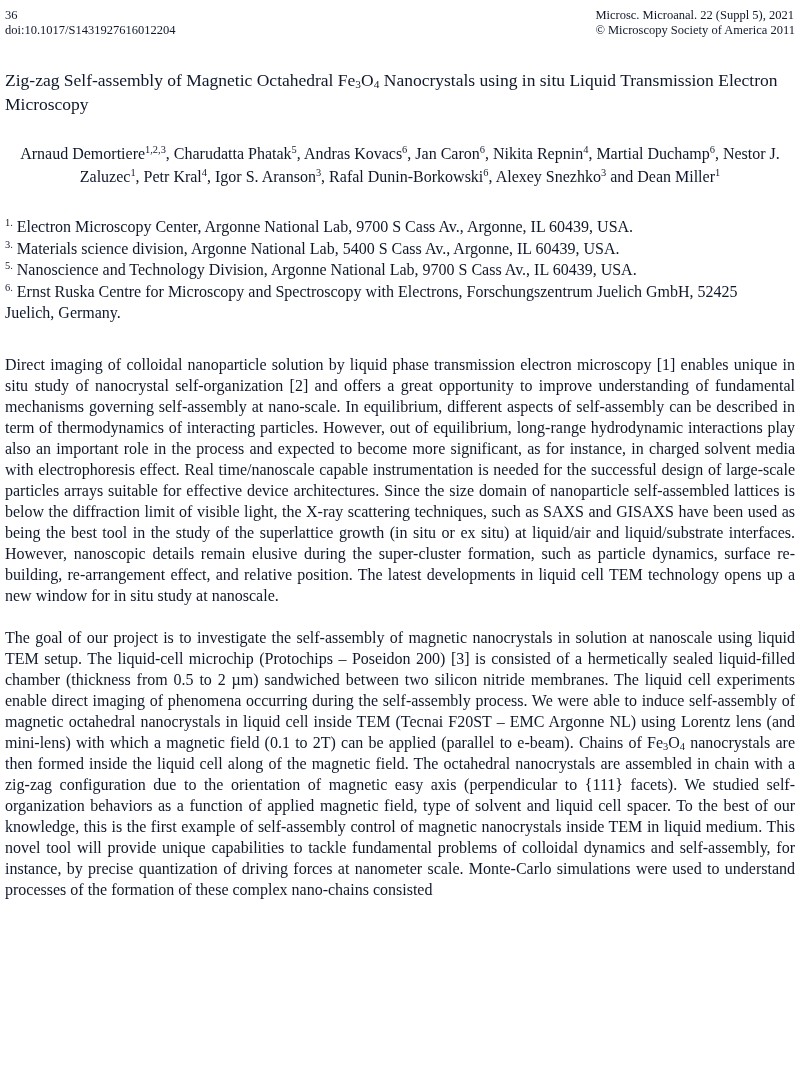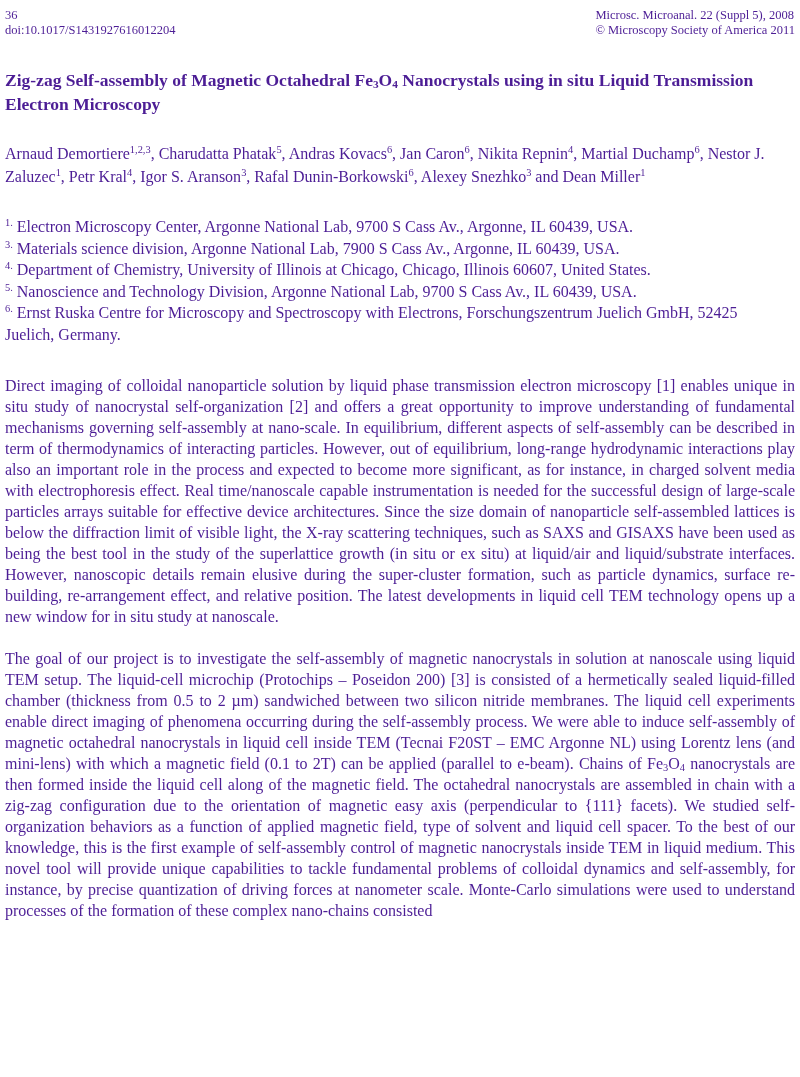--- a/index.html
+++ b/index.html
@@ -3,47 +3,47 @@
 <meta charset="utf-8">
 <style>
   html, body { margin: 0; padding: 0; background: #ffffff; }
   .page {
     position: relative;
     width: 800px;
     height: 1077px;
     box-sizing: border-box;
     padding: 8px 5px 0 5px;
     background: #ffffff;
-    color: #4c1d95;
+    color: #0f172a;
     font-family: "Liberation Serif", serif;
     font-size: 16px;
     line-height: 21px;
     overflow: hidden;
   }
   .page-header {
     display: flex;
     justify-content: space-between;
     align-items: flex-start;
     font-size: 12.5px;
     line-height: 14px;
     margin-bottom: 30px;
   }
   .page-header .hdr-left, .page-header .hdr-right { text-align: left; }
   .page-header div div { margin-bottom: 1px; }
   .paper-title {
     font-size: 17.5px;
-    font-weight: bold;
+    font-weight: normal;
     line-height: 24px;
     margin: 0 0 26px 0;
     text-align: left;
   }
   .authors {
     margin: 0 0 28px 0;
     line-height: 23px;
-    text-align: left;
+    text-align: center;
   }
   .affiliations {
     margin: 0 12px 30px 0;
   }
   .affiliation-line {
     line-height: 21.5px;
     text-align: left;
   }
   .body-paragraph {
     text-align: justify;
@@ -68,33 +68,32 @@
 <body>
 
 <div class="page">
 
   <header class="page-header">
     <div class="hdr-left">
       <div>36</div>
       <div>doi:10.1017/S1431927616012204</div>
     </div>
     <div class="hdr-right">
-      <div>Microsc. Microanal. 22 (Suppl 5), 2008</div>
+      <div>Microsc. Microanal. 22 (Suppl 5), 2021</div>
       <div>© Microscopy Society of America 2011</div>
     </div>
   </header>
 
   <h1 class="paper-title"><span>Zig-zag Self-assembly of Magnetic Octahedral Fe</span><sub>3</sub><span>O</span><sub>4</sub><span> Nanocrystals using in situ Liquid Transmission Electron Microscopy</span></h1>
 
   <p class="authors"><span>Arnaud Demortiere</span><sup>1,2,3</sup><span>, Charudatta Phatak</span><sup>5</sup><span>, Andras Kovacs</span><sup>6</sup><span>, Jan Caron</span><sup>6</sup><span>, Nikita Repnin</span><sup>4</sup><span>, Martial Duchamp</span><sup>6</sup><span>, Nestor J. Zaluzec</span><sup>1</sup><span>, Petr Kral</span><sup>4</sup><span>, Igor S. Aranson</span><sup>3</sup><span>, Rafal Dunin-Borkowski</span><sup>6</sup><span>, Alexey Snezhko</span><sup>3</sup><span> and Dean Miller</span><sup>1</sup></p>
 
   <div class="affiliations">
     <div class="affiliation-line"><sup>1.</sup><span> Electron Microscopy Center, Argonne National Lab, 9700 S Cass Av., Argonne, IL 60439, USA.</span></div>
-    <div class="affiliation-line"><sup>3.</sup><span> Materials science division, Argonne National Lab, 7900 S Cass Av., Argonne, IL 60439, USA.</span></div>
-    <div class="affiliation-line"><sup>4.</sup><span> Department of Chemistry, University of Illinois at Chicago, Chicago, Illinois 60607, United States.</span></div>
+    <div class="affiliation-line"><sup>3.</sup><span> Materials science division, Argonne National Lab, 5400 S Cass Av., Argonne, IL 60439, USA.</span></div>
     <div class="affiliation-line"><sup>5.</sup><span> Nanoscience and Technology Division, Argonne National Lab, 9700 S Cass Av., IL 60439, USA.</span></div>
     <div class="affiliation-line"><sup>6.</sup><span> Ernst Ruska Centre for Microscopy and Spectroscopy with Electrons, Forschungszentrum Juelich GmbH, 52425 Juelich, Germany.</span></div>
   </div>
 
   <p class="body-paragraph"><span>Direct imaging of colloidal nanoparticle solution by liquid phase transmission electron microscopy [1] enables unique in situ study of nanocrystal self-organization [2] and offers a great opportunity to improve understanding of fundamental mechanisms governing self-assembly at nano-scale. In equilibrium, different aspects of self-assembly can be described in term of thermodynamics of interacting particles. However, out of equilibrium, long-range hydrodynamic interactions play also an important role in the process and expected to become more significant, as for instance, in charged solvent media with electrophoresis effect. Real time/nanoscale capable instrumentation is needed for the successful design of large-scale particles arrays suitable for effective device architectures. Since the size domain of nanoparticle self-assembled lattices is below the diffraction limit of visible light, the X-ray scattering techniques, such as SAXS and GISAXS have been used as being the best tool in the study of the superlattice growth (in situ or ex situ) at liquid/air and liquid/substrate interfaces. However, nanoscopic details remain elusive during the super-cluster formation, such as particle dynamics, surface re-building, re-arrangement effect, and relative position. The latest developments in liquid cell TEM technology opens up a new window for in situ study at nanoscale.</span></p>
 
   <p class="body-paragraph"><span>The goal of our project is to investigate the self-assembly of magnetic nanocrystals in solution at nanoscale using liquid TEM setup. The liquid-cell microchip (Protochips – Poseidon 200) [3] is consisted of a hermetically sealed liquid-filled chamber (thickness from 0.5 to 2 µm) sandwiched between two silicon nitride membranes. The liquid cell experiments enable direct imaging of phenomena occurring during the self-assembly process. We were able to induce self-assembly of magnetic octahedral nanocrystals in liquid cell inside TEM (Tecnai F20ST – EMC Argonne NL) using Lorentz lens (and mini-lens) with which a magnetic field (0.1 to 2T) can be applied (parallel to e-beam). Chains of Fe</span><sub>3</sub><span>O</span><sub>4</sub><span> nanocrystals are then formed inside the liquid cell along of the magnetic field. The octahedral nanocrystals are assembled in chain with a zig-zag configuration due to the orientation of magnetic easy axis (perpendicular to {111} facets). We studied self-organization behaviors as a function of applied magnetic field, type of solvent and liquid cell spacer. To the best of our knowledge, this is the first example of self-assembly control of magnetic nanocrystals inside TEM in liquid medium. This novel tool will provide unique capabilities to tackle fundamental problems of colloidal dynamics and self-assembly, for instance, by precise quantization of driving forces at nanometer scale. Monte-Carlo simulations were used to understand processes of the formation of these complex nano-chains consisted</span></p>
 
 </div>
 

